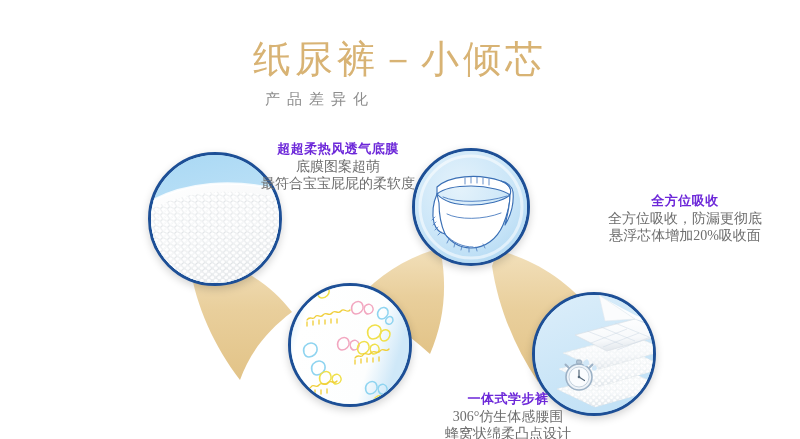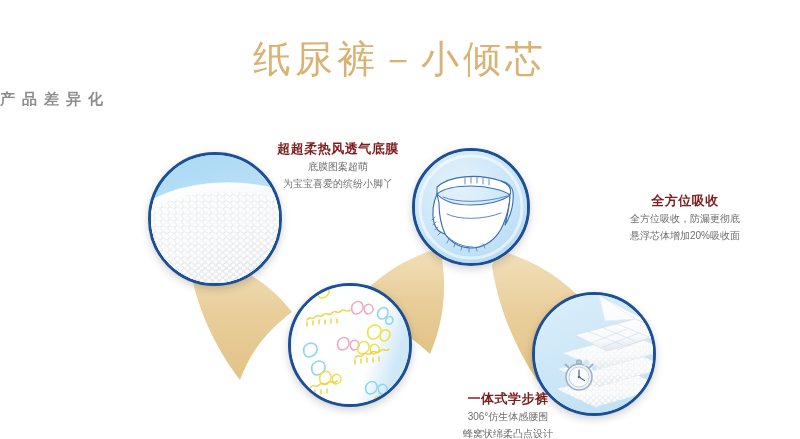--- a/index.html
+++ b/index.html
@@ -12,48 +12,47 @@
   }
   #stage{position:relative;width:800px;height:439px;overflow:hidden;background:#fff;padding-left:44px;}
 
   
   .title{
     position:absolute;left:0;top:36px;width:800px;text-align:center;
     font-size:38px;font-weight:400;color:#d8b374;letter-spacing:4px;
     line-height:46px;white-space:nowrap;
   }
   .subtitle{
-    position:absolute;left:0;top:88px;width:640px;
+    position:absolute;left:0;top:88px;width:640px;text-align:center;
     font-size:15px;color:#8d8d8d;letter-spacing:7px;line-height:22px;
     white-space:nowrap;
-    font-weight:bold;
   }
 
   
   .ribbon{position:absolute;left:0;top:0;width:800px;height:439px;z-index:1;pointer-events:none;}
 
   
   .circle{
     position:absolute;border-radius:50%;
     border:3px solid #1d4f96;
     background:#bfe0f5;
     overflow:hidden;
     z-index:3;
     box-shadow:0 3px 9px rgba(0,0,0,0.18);
   }
   .circle svg{display:block;width:100%;height:100%;}
 
   
   .label{position:absolute;z-index:5;text-align:center;}
   .label .hd{
-    font-size:13px;font-weight:bold;color:#7f1d1d;line-height:18px;
+    font-size:13px;font-weight:bold;color:#6d28d9;line-height:18px;
     white-space:nowrap;letter-spacing:0.5px;
   }
   .label .ln{
-    font-size:10px;color:#6e6e6e;line-height:17px;white-space:nowrap;
+    font-size:14px;color:#6e6e6e;line-height:17px;white-space:nowrap;font-family:Liberation Serif, serif;
   }
 
   #lbl-film{left:228px;top:140px;width:220px;}
   #lbl-core{left:570px;top:192px;width:230px;}
   #lbl-top {left:25px; top:302px;width:260px;}
   #lbl-pant{left:398px;top:342px;width:220px;margin-top:48px;}
 </style>
 </head>
 <body>
 
@@ -275,21 +274,21 @@
       <g fill="#cfe6f7" opacity="0.95">
         <path d="M 52 64 c 3 3 3 6 0 7 c -3 1 -5 -2 -3 -5 z"></path>
         <path d="M 60 70 c 2.4 2.4 2.4 5 0 5.6 c -2.4 0.6 -4 -1.6 -2.4 -4 z"></path>
       </g>
     </svg>
   </div>
 
   <div class="label" id="lbl-film">
     <div class="hd">超超柔热风透气底膜</div>
     <div class="ln">底膜图案超萌</div>
-    <div class="ln">为宝宝喜爱的缤纷小脚丫</div>
+    <div class="ln">最符合宝宝屁屁的柔软度</div>
   </div>
 
   <div class="label" id="lbl-core">
     <div class="hd">全方位吸收</div>
     <div class="ln">全方位吸收，防漏更彻底</div>
     <div class="ln">悬浮芯体增加20%吸收面</div>
   </div>
 
 
   <div class="label" id="lbl-pant">

